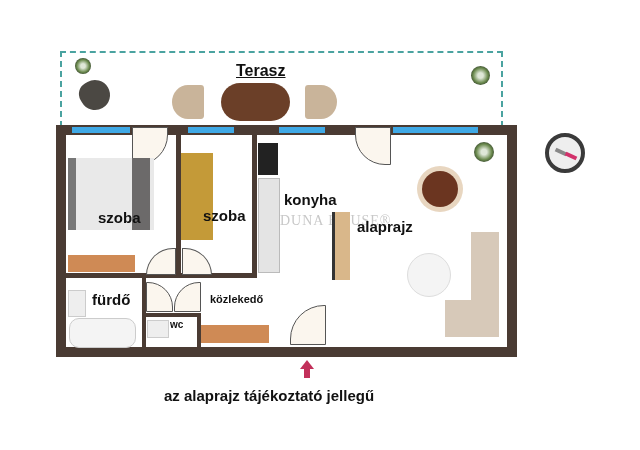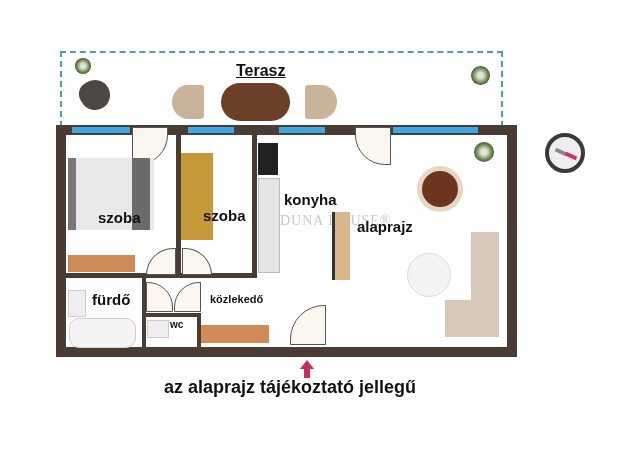--- a/index.html
+++ b/index.html
@@ -83,13 +83,13 @@
 <div class="door" style="left:290px;top:305px;width:34px;height:38px;border-radius:34px 0 0 0;"></div>
 
 <div class="abs" style="left:300px;top:360px;width:0;height:0;border-left:7px solid transparent;border-right:7px solid transparent;border-bottom:9px solid #c2305a;"></div>
 <div class="abs" style="left:304px;top:368px;width:6px;height:10px;background:#c2305a;"></div>
 
 <div class="abs" style="left:545px;top:133px;width:40px;height:40px;border-radius:50%;border:4px solid #3a3a3a;box-sizing:border-box;background:#eee;">
   <div class="abs" style="left:6px;top:13px;width:12px;height:4px;background:#888;transform:rotate(25deg);"></div>
   <div class="abs" style="left:16px;top:17px;width:12px;height:4px;background:#d2306a;transform:rotate(25deg);"></div>
 </div>
 
-<div class="lbl" style="left:164px;top:377px;font-size:18px;">az alaprajz tájékoztató jellegű</div>
+<div class="lbl" style="left:164px;top:387px;font-size:15px;">az alaprajz tájékoztató jellegű</div>
 
 </body></html>

